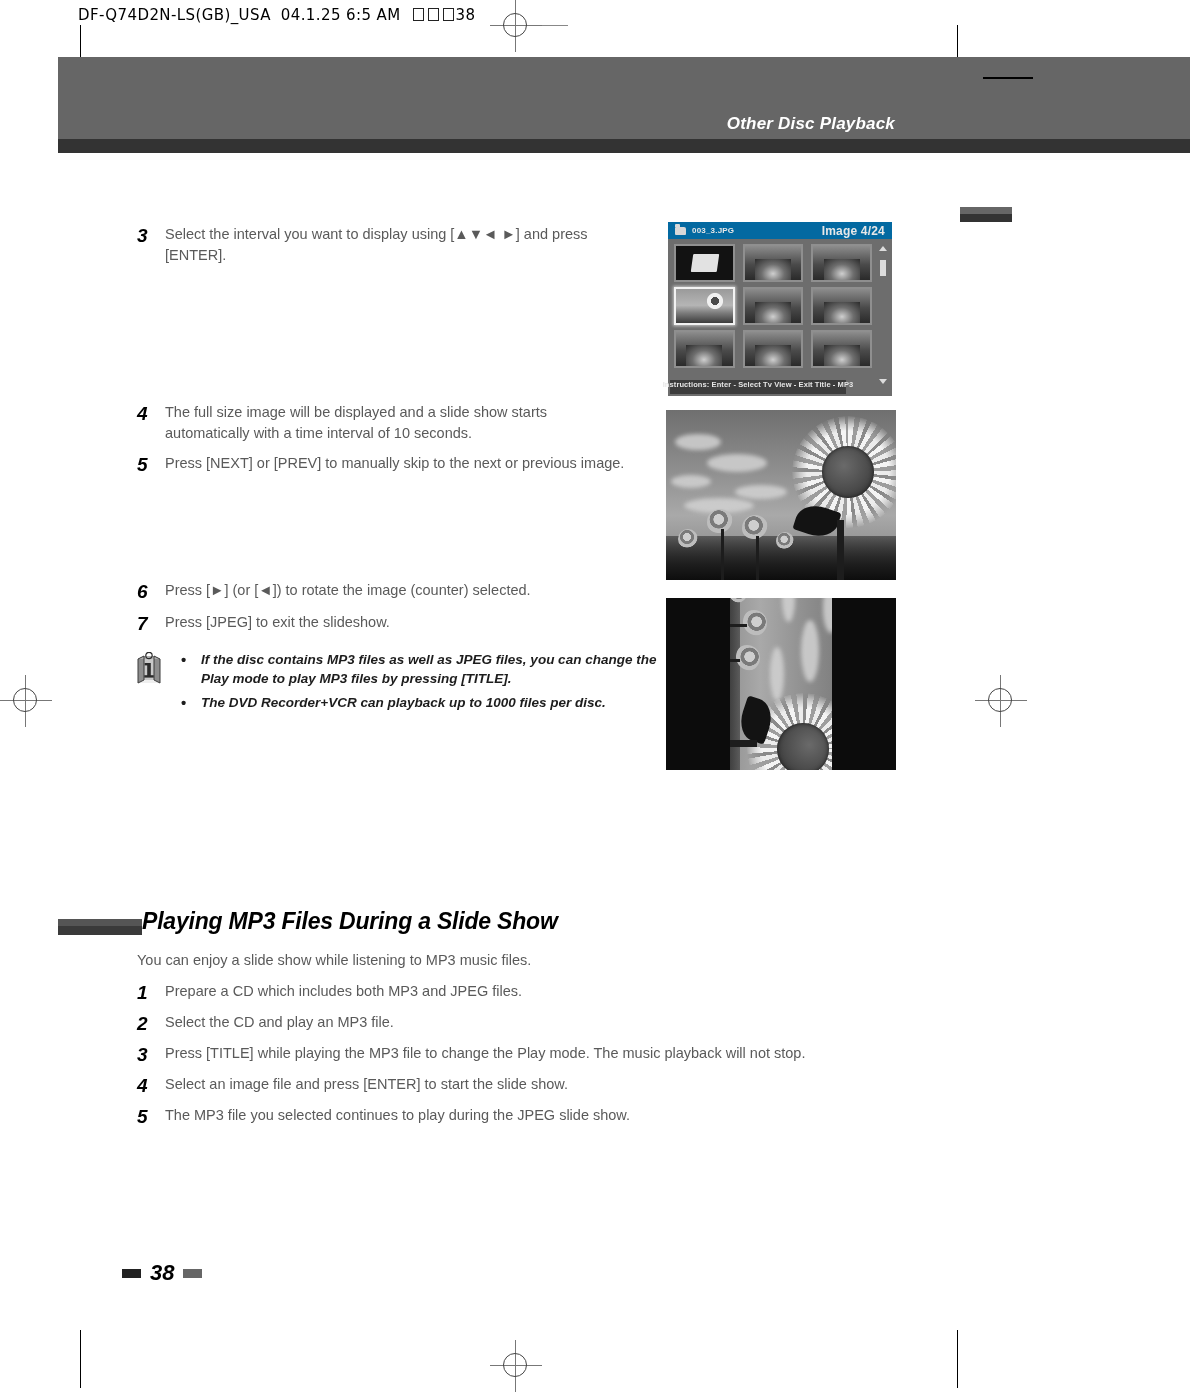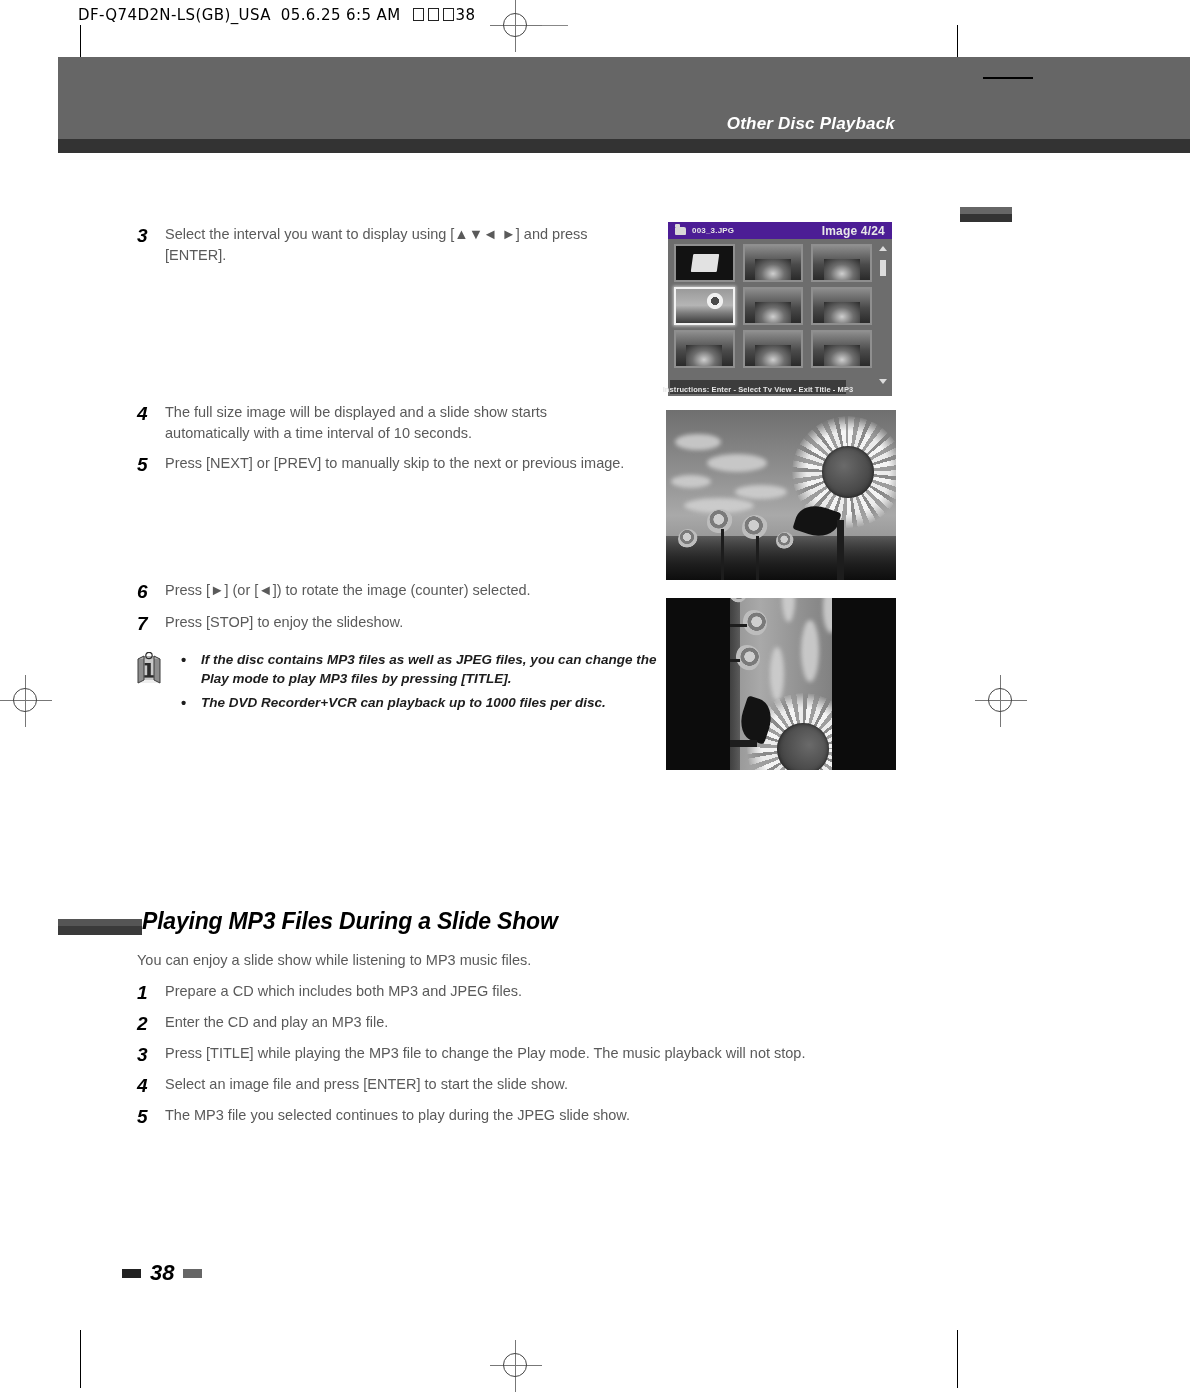--- a/index.html
+++ b/index.html
@@ -225,21 +225,21 @@
     top: 222px;
     width: 224px;
     height: 174px;
     background: #6d6d6d;
     box-sizing: border-box;
   }
   .osd-title {
     position: absolute;
     left: 0; top: 0;
     width: 224px; height: 17px;
-    background: #4c1d95;
+    background: #0369a1;
     display: flex;
     align-items: center;
     padding: 0 7px;
     box-sizing: border-box;
   }
   .folder-ico {
     width: 11px; height: 8px;
     background: #d8d8d8;
     border-radius: 1px 2px 1px 1px;
     margin-right: 6px;
@@ -338,21 +338,21 @@
     top: 14px; left: 1px;
     width: 6px; height: 16px;
     background: #dcdcdc;
   }
   .osd-instr {
     position: absolute;
     left: 2px; bottom: 2px;
     width: 176px; height: 14px;
     background: #3c3c3c;
     display: flex;
-    align-items: flex-end;
+    align-items: flex-start;
     justify-content: center;
     box-sizing: border-box;
   }
   .osd-instr span {
     font-size: 7.5px;
     font-weight: bold;
     color: #e6e6e6;
     letter-spacing: .1px;
     white-space: nowrap;
   }
@@ -473,21 +473,21 @@
     <div class="hbar"></div>
     <div class="ring"></div>
 </div>
 <div class="reg-target" style="left:490px; top:1340px;">
   <div class="vbar"></div>
     <div class="hbar"></div>
     <div class="ring"></div>
 </div>
 
 <div class="slug">
-  <span>DF-Q74D2N-LS(GB)_USA</span><span class="sp"></span><span>05.6.25</span>&nbsp;<span>6:5 AM</span><span class="sp"></span><span class="box"></span><span class="box"></span><span class="box"></span><span>38</span>
+  <span>DF-Q74D2N-LS(GB)_USA</span><span class="sp"></span><span>04.1.25</span>&nbsp;<span>6:5 AM</span><span class="sp"></span><span class="box"></span><span class="box"></span><span class="box"></span><span>38</span>
 </div>
 
 <div class="header-band"></div>
 <div class="header-underbar"></div>
 <div class="header-rule"></div>
 <div class="header-title">Other Disc Playback</div>
 
 <div class="margin-marker">
   <div class="top"></div>
     <div class="bot"></div>
@@ -508,21 +508,21 @@
   <div class="step-text">Press [NEXT] or [PREV] to manually skip to the next or previous image.</div>
 </div>
 
 <div class="step" style="left:137px; top:580px; width:520px;">
   <div class="step-num">6</div>
   <div class="step-text">Press [►] (or [◄]) to rotate the image (counter) selected.</div>
 </div>
 
 <div class="step" style="left:137px; top:612px; width:520px;">
   <div class="step-num">7</div>
-  <div class="step-text">Press [STOP] to enjoy the slideshow.</div>
+  <div class="step-text">Press [JPEG] to exit the slideshow.</div>
 </div>
 
 <div class="note">
   <div class="note-icon">
     <svg width="32" height="34" viewBox="0 0 32 34" aria-hidden="true">
       <path d="M5 7 L11 4 L11 28 L5 31 Z" fill="#8d8d8d"></path>
       <path d="M21 4 L27 7 L27 31 L21 28 Z" fill="#8d8d8d"></path>
       <path d="M11 4 L21 4 L21 28 L11 28 Z" fill="#c9c9c9"></path>
       <path d="M5 7 L11 4 L21 4 L27 7 Z" fill="#b0b0b0"></path>
       <circle cx="16" cy="3.5" r="3.2" fill="none" stroke="#2b2b2b" stroke-width="1.2"></circle>
@@ -543,21 +543,21 @@
 <div class="sec-bar"></div>
 <div class="sec-title">Playing MP3 Files During a Slide Show</div>
 <div class="sec-intro">You can enjoy a slide show while listening to MP3 music files.</div>
 
 <div class="step" style="left:137px; top:981px; width:900px;">
   <div class="step-num">1</div>
   <div class="step-text">Prepare a CD which includes both MP3 and JPEG files.</div>
 </div>
 <div class="step" style="left:137px; top:1012px; width:900px;">
   <div class="step-num">2</div>
-  <div class="step-text">Enter the CD and play an MP3 file.</div>
+  <div class="step-text">Select the CD and play an MP3 file.</div>
 </div>
 <div class="step" style="left:137px; top:1043px; width:930px;">
   <div class="step-num">3</div>
   <div class="step-text">Press [TITLE] while playing the MP3 file to change the Play mode. The music playback will not stop.</div>
 </div>
 <div class="step" style="left:137px; top:1074px; width:900px;">
   <div class="step-num">4</div>
   <div class="step-text">Select an image file and press [ENTER] to start the slide show.</div>
 </div>
 <div class="step" style="left:137px; top:1105px; width:900px;">

